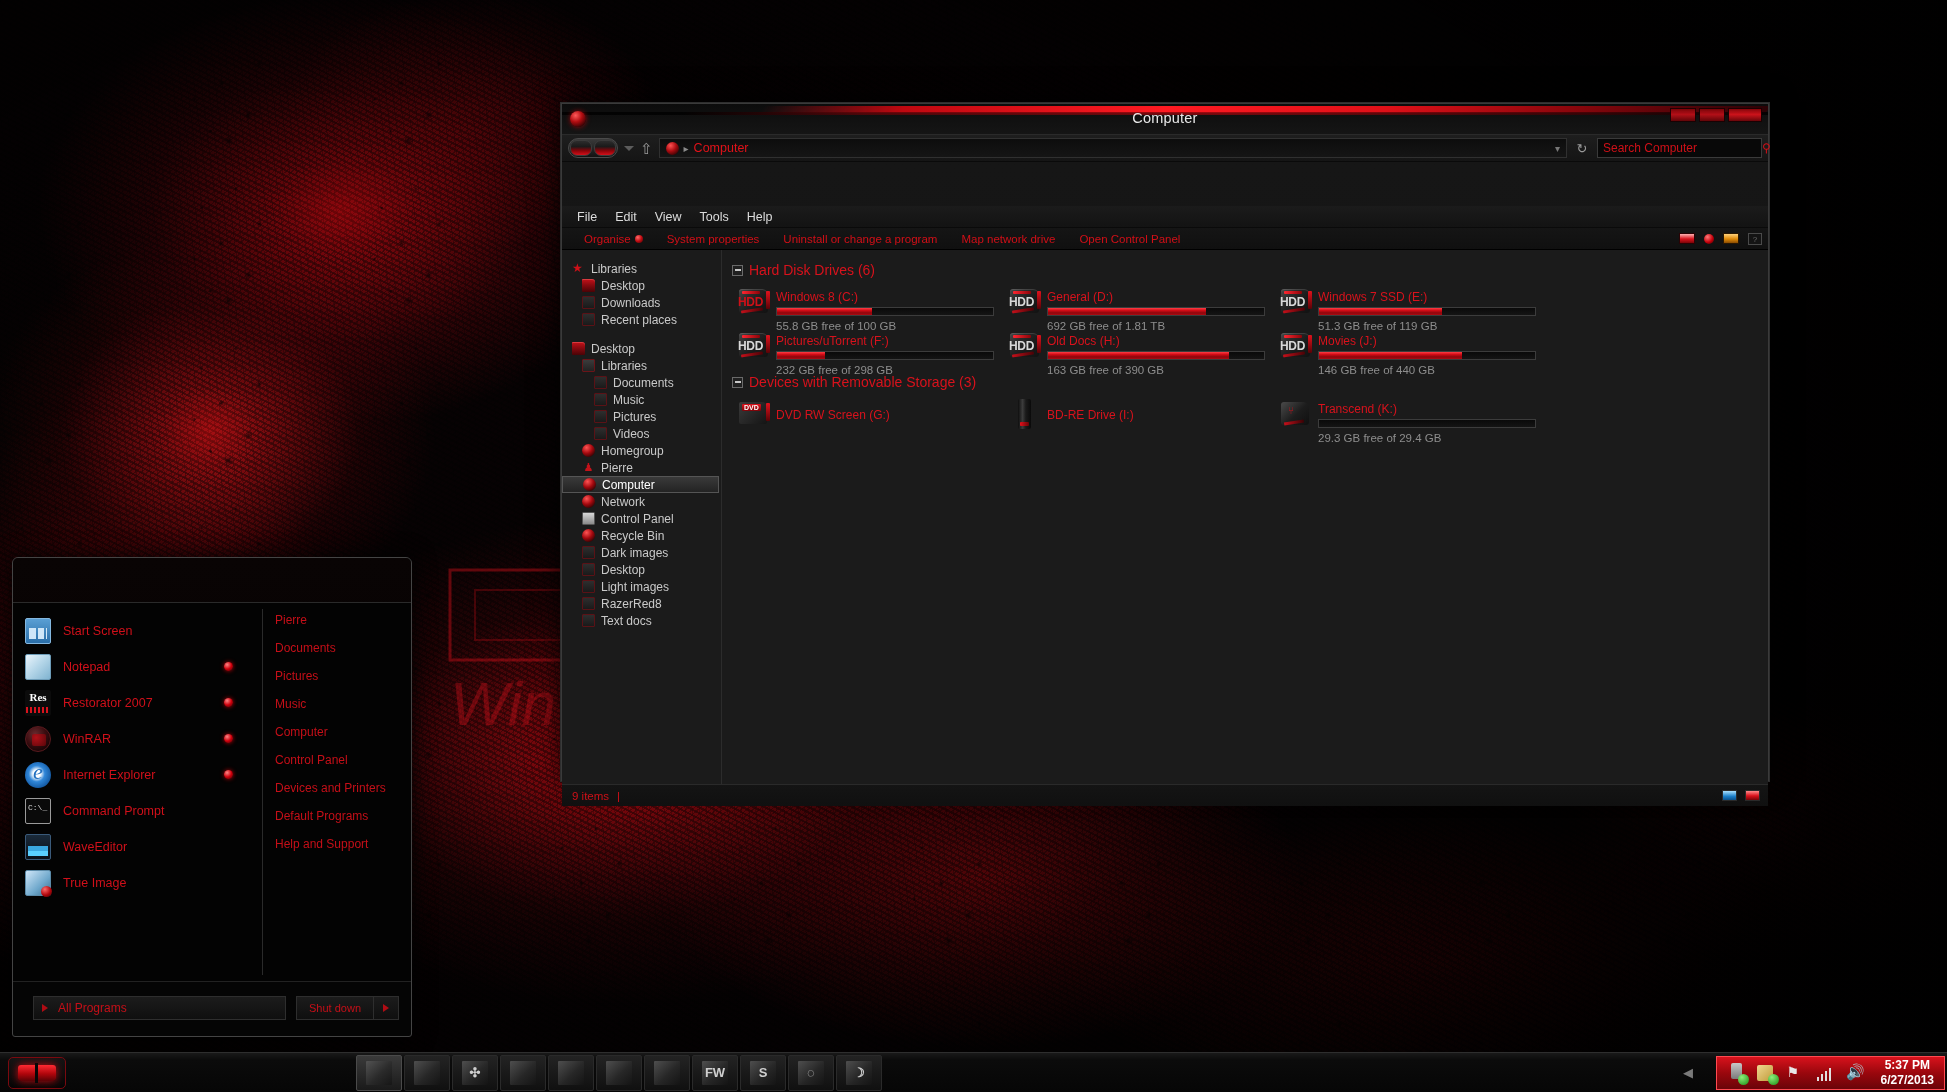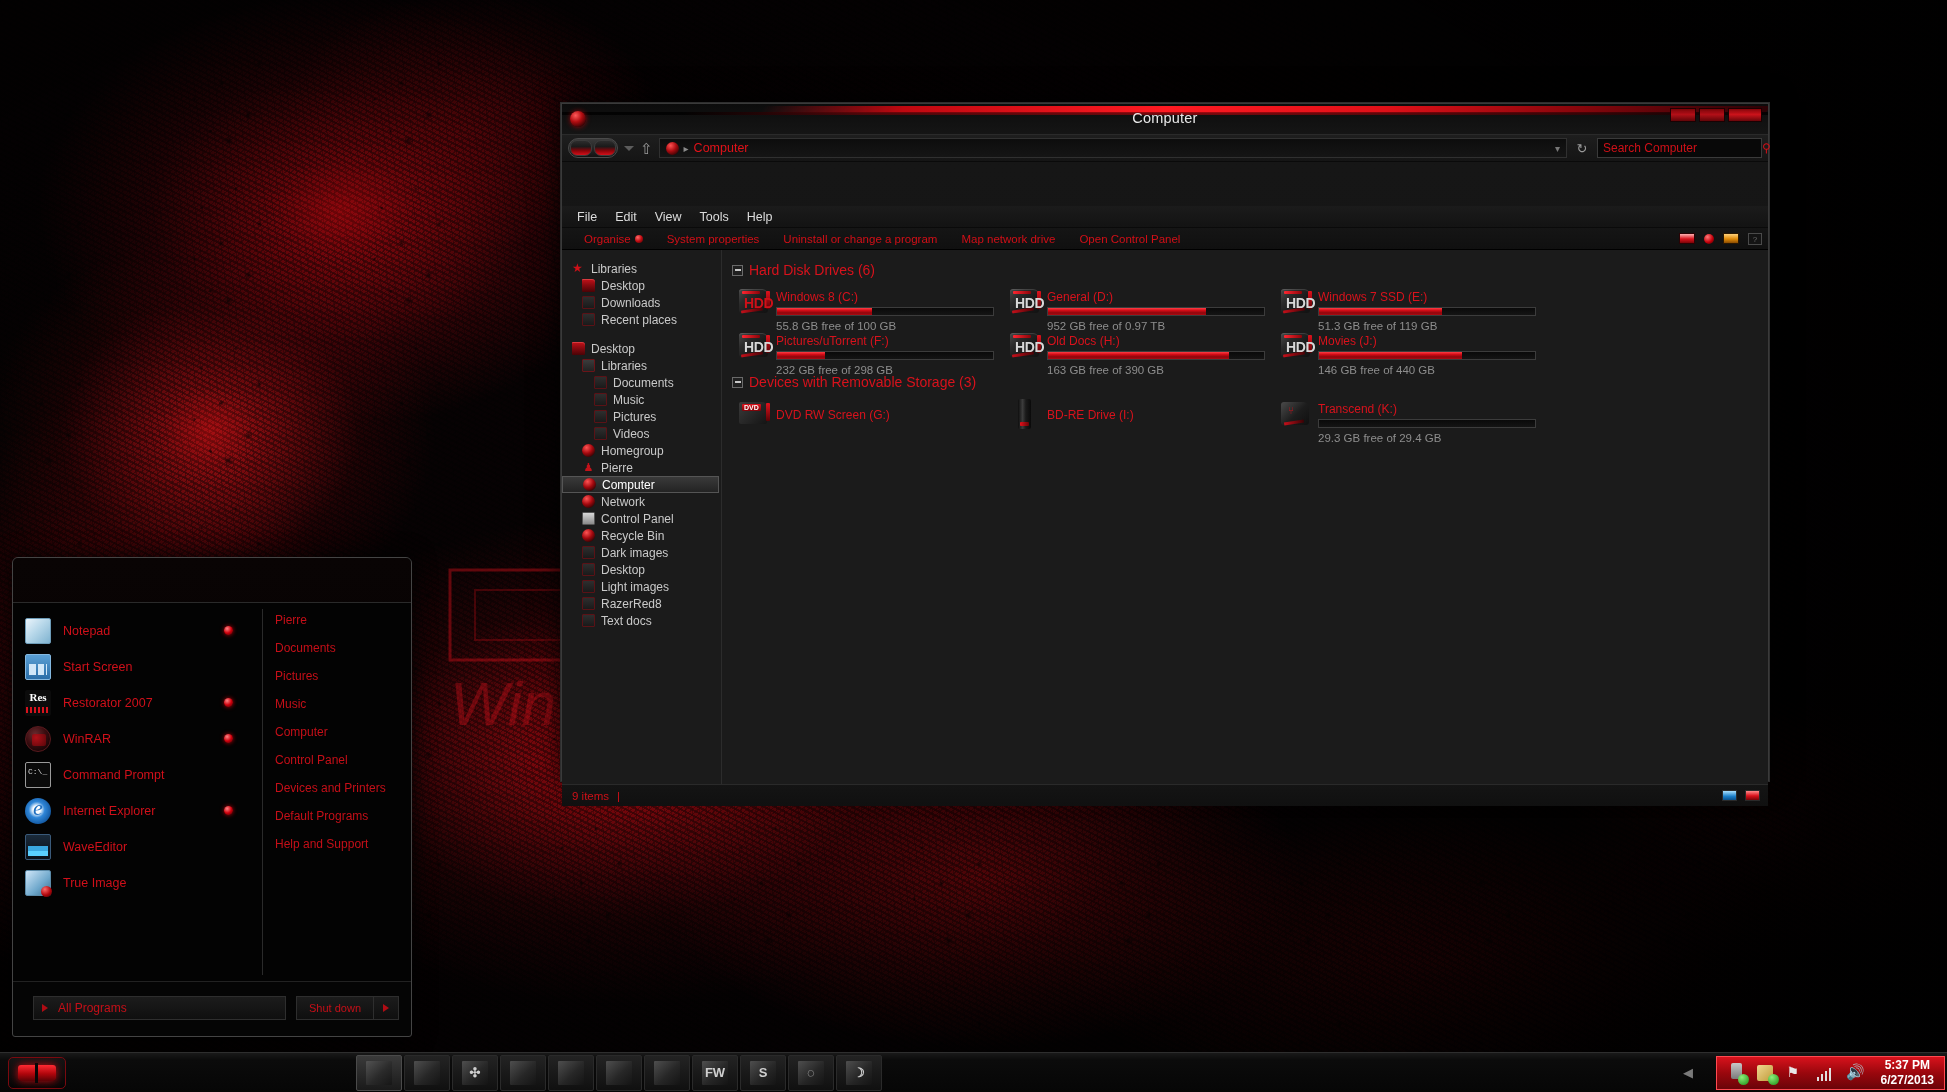--- a/index.html
+++ b/index.html
@@ -245,21 +245,21 @@
   .hdd:before{
     content:""; position:absolute; left:3px; top:2px; width:18px; height:3px;
     background:linear-gradient(90deg,#ff2630,#8a0409); border-radius:1px;
   }
   .hdd:after{
     content:""; position:absolute; left:2px; bottom:2px; width:22px; height:2.5px;
     background:linear-gradient(90deg,#c5101a,#4a0206); border-radius:1px;
     transform:rotate(-8deg);
   }
   .hdd-lbl{
-    position:absolute; left:6px; top:9px; font-size:14px; font-weight:bold;
+    position:absolute; left:0; top:9px; font-size:12px; font-weight:bold;
     color:#d8d8d8; letter-spacing:-0.3px; font-family:"Liberation Sans", sans-serif;
   }
   .hdd-lbl.red{ color:#cf1018; }
   .hdd-tab{
     position:absolute; right:1px; top:5px; width:4px; height:18px;
     background:linear-gradient(180deg,#e0121c,#5a0206);
     border-radius:1px;
   }
   .dvd-ico{
     position:absolute; left:1px; top:4px; width:28px; height:22px;
@@ -631,21 +631,21 @@
                 </div><span class="drive-free">55.8 GB free of 100 GB</span></span>
             </div>
             <div class="drive">
               <span class="drive-ico">
                 <span class="hdd"></span>
                 <span class="hdd-tab"></span>
                 <span class="hdd-lbl">HDD</span>
               </span>
               <span class="drive-info"><span class="drive-name">General (D:)</span><div class="bar-outer">
                   <div class="bar-fill" style="width:73%"></div>
-                </div><span class="drive-free">952 GB free of 0.97 TB</span></span>
+                </div><span class="drive-free">692 GB free of 1.81 TB</span></span>
             </div>
             <div class="drive">
               <span class="drive-ico">
                 <span class="hdd"></span>
                 <span class="hdd-tab"></span>
                 <span class="hdd-lbl">HDD</span>
               </span>
               <span class="drive-info"><span class="drive-name">Windows 7 SSD (E:)</span><div class="bar-outer">
                   <div class="bar-fill" style="width:57%"></div>
                 </div><span class="drive-free">51.3 GB free of 119 GB</span></span>
@@ -729,46 +729,46 @@
     </div>
 
   </div>
 </div>
 
 <div id="startmenu">
   <div class="sm-top"></div>
   <div class="sm-main">
     <div class="sm-left">
         <div class="sm-app">
+          <span class="sm-app-ico ic-start"></span>
+          <span class="sm-app-lbl">Start Screen</span>
+        </div>
+        <div class="sm-app">
           <span class="sm-app-ico ic-note"></span>
           <span class="sm-app-lbl">Notepad</span>
           <span class="pin-dot"></span>
-        </div>
-        <div class="sm-app">
-          <span class="sm-app-ico ic-start"></span>
-          <span class="sm-app-lbl">Start Screen</span>
         </div>
         <div class="sm-app">
           <span class="sm-app-ico ic-res"></span>
           <span class="sm-app-lbl">Restorator 2007</span>
           <span class="pin-dot"></span>
         </div>
         <div class="sm-app">
           <span class="sm-app-ico ic-rar"></span>
           <span class="sm-app-lbl">WinRAR</span>
           <span class="pin-dot"></span>
         </div>
         <div class="sm-app">
-          <span class="sm-app-ico ic-cmd"></span>
-          <span class="sm-app-lbl">Command Prompt</span>
-        </div>
-        <div class="sm-app">
           <span class="sm-app-ico ic-ie"></span>
           <span class="sm-app-lbl">Internet Explorer</span>
           <span class="pin-dot"></span>
+        </div>
+        <div class="sm-app">
+          <span class="sm-app-ico ic-cmd"></span>
+          <span class="sm-app-lbl">Command Prompt</span>
         </div>
         <div class="sm-app">
           <span class="sm-app-ico ic-wave"></span>
           <span class="sm-app-lbl">WaveEditor</span>
         </div>
         <div class="sm-app">
           <span class="sm-app-ico ic-true"></span>
           <span class="sm-app-lbl">True Image</span>
         </div>
       </div>

